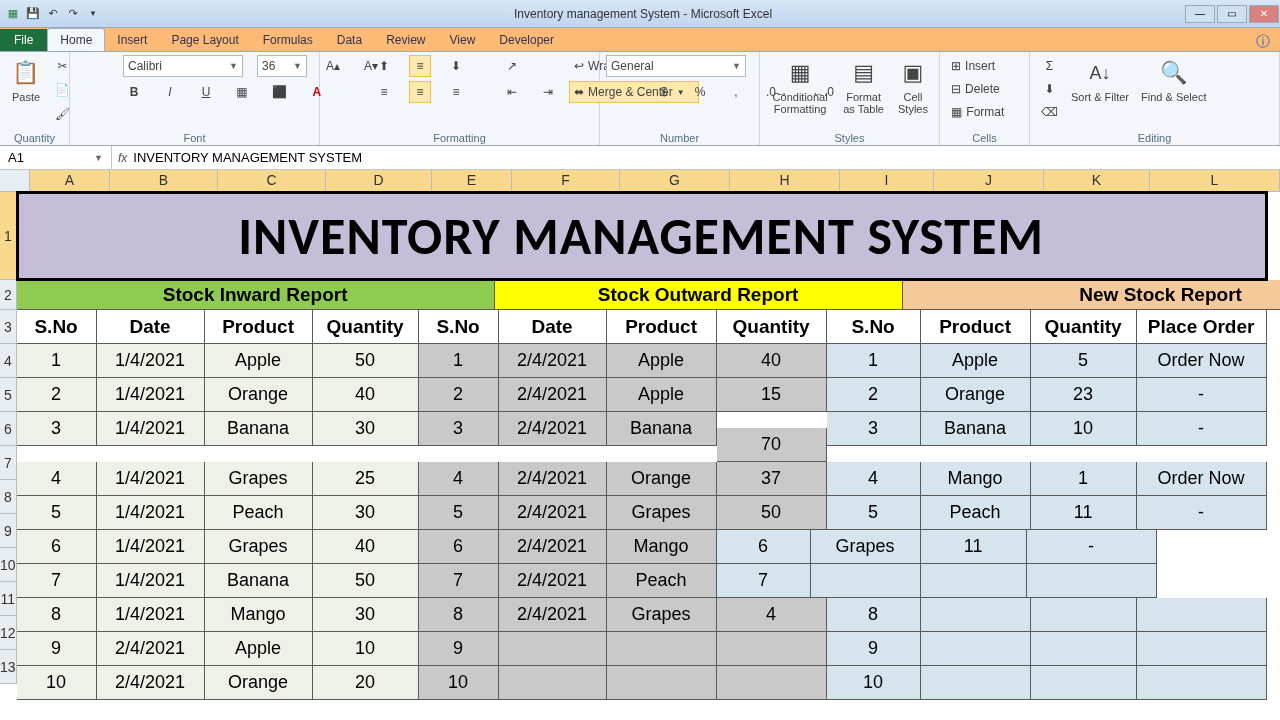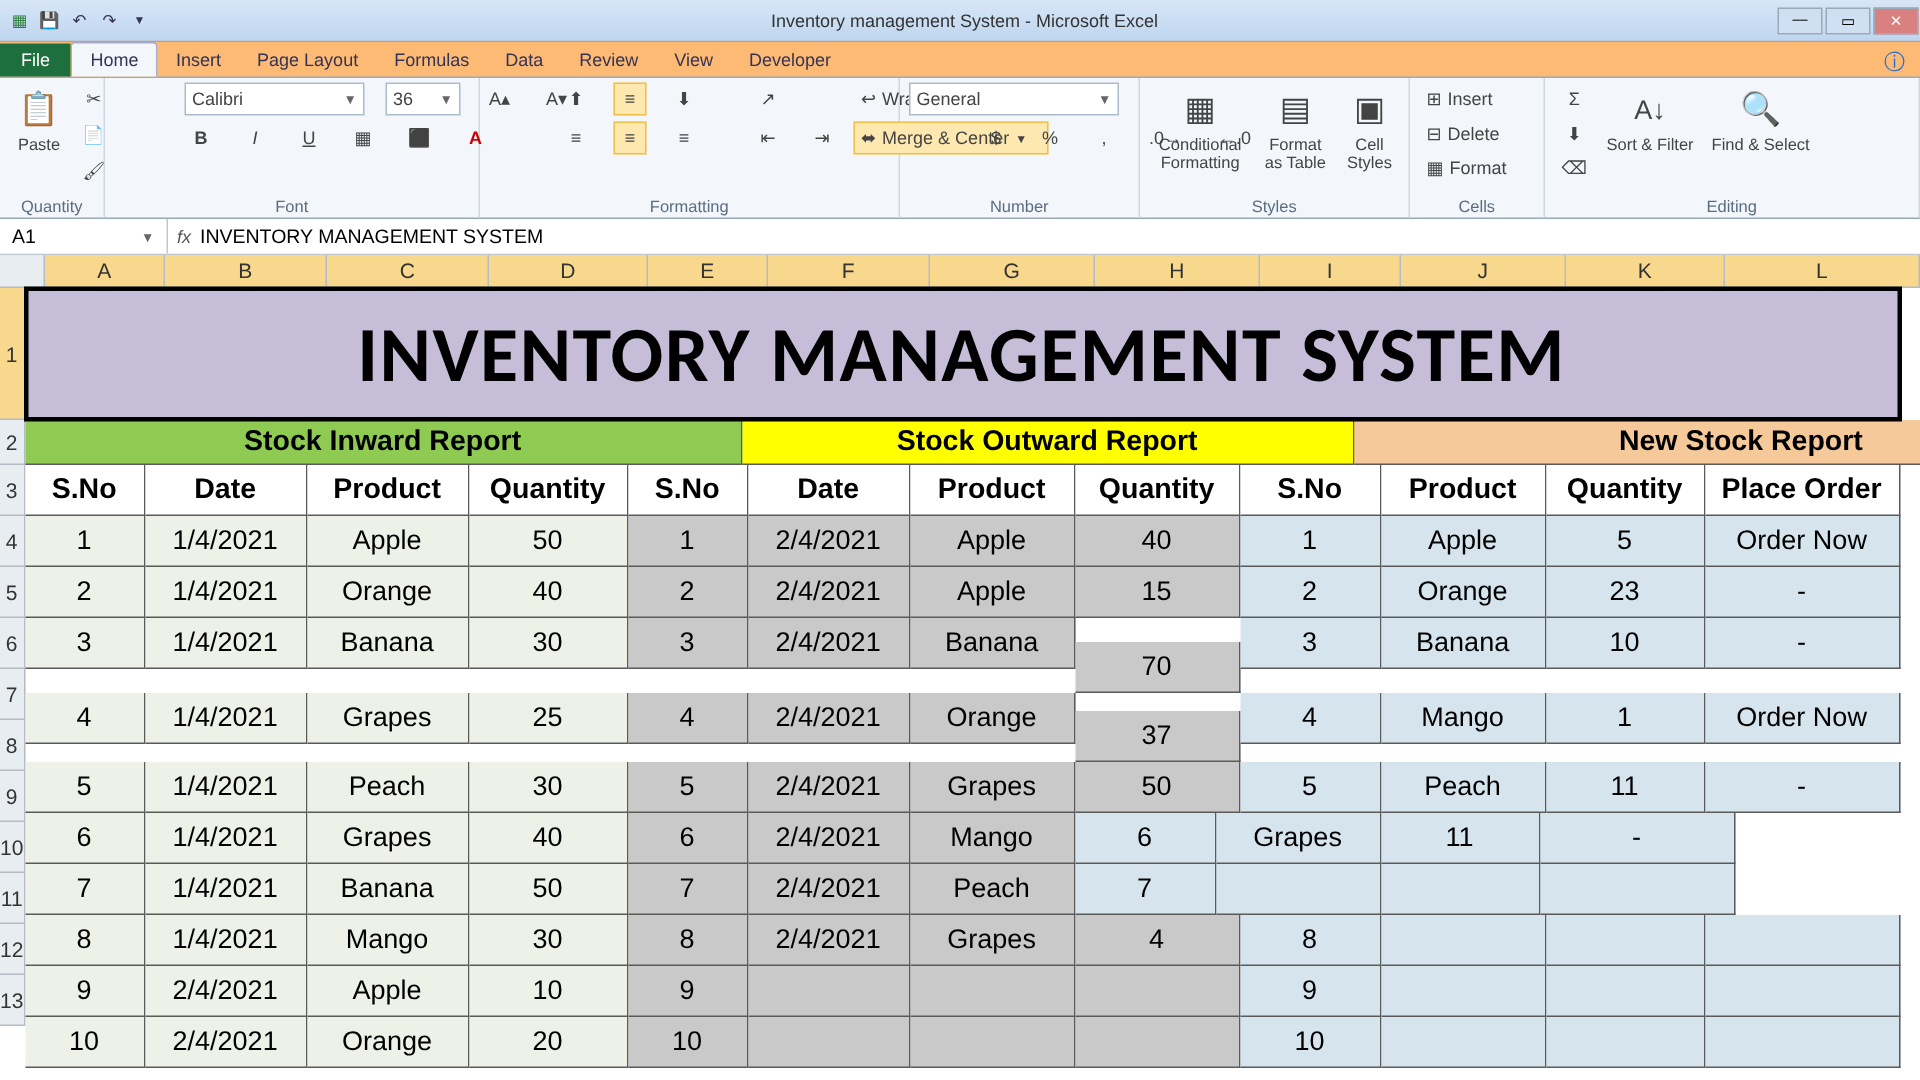--- a/index.html
+++ b/index.html
@@ -365,21 +365,21 @@
           <div class="cell sec3" style="width: 130px; height: 34px;">-</div>
         </div>
         <div class="cellrow">
           <div class="cell sec1" style="width: 80px; height: 34px;">4</div>
           <div class="cell sec1" style="width: 108px; height: 34px;">1/4/2021</div>
           <div class="cell sec1" style="width: 108px; height: 34px;">Grapes</div>
           <div class="cell sec1" style="width: 106px; height: 34px;">25</div>
           <div class="cell sec2" style="width: 80px; height: 34px;">4</div>
           <div class="cell sec2" style="width: 108px; height: 34px;">2/4/2021</div>
           <div class="cell sec2" style="width: 110px; height: 34px;">Orange</div>
-          <div class="cell sec2" style="width: 110px; height: 34px; margin-top: 12px;">37</div>
+          <div class="cell sec2" style="width: 110px; height: 34px;">37</div>
           <div class="cell sec3" style="width: 94px; height: 34px;">4</div>
           <div class="cell sec3" style="width: 110px; height: 34px;">Mango</div>
           <div class="cell sec3" style="width: 106px; height: 34px;">1</div>
           <div class="cell sec3" style="width: 130px; height: 34px;">Order Now</div>
         </div>
         <div class="cellrow">
           <div class="cell sec1" style="width: 80px; height: 34px;">5</div>
           <div class="cell sec1" style="width: 108px; height: 34px;">1/4/2021</div>
           <div class="cell sec1" style="width: 108px; height: 34px;">Peach</div>
           <div class="cell sec1" style="width: 106px; height: 34px;">30</div>

